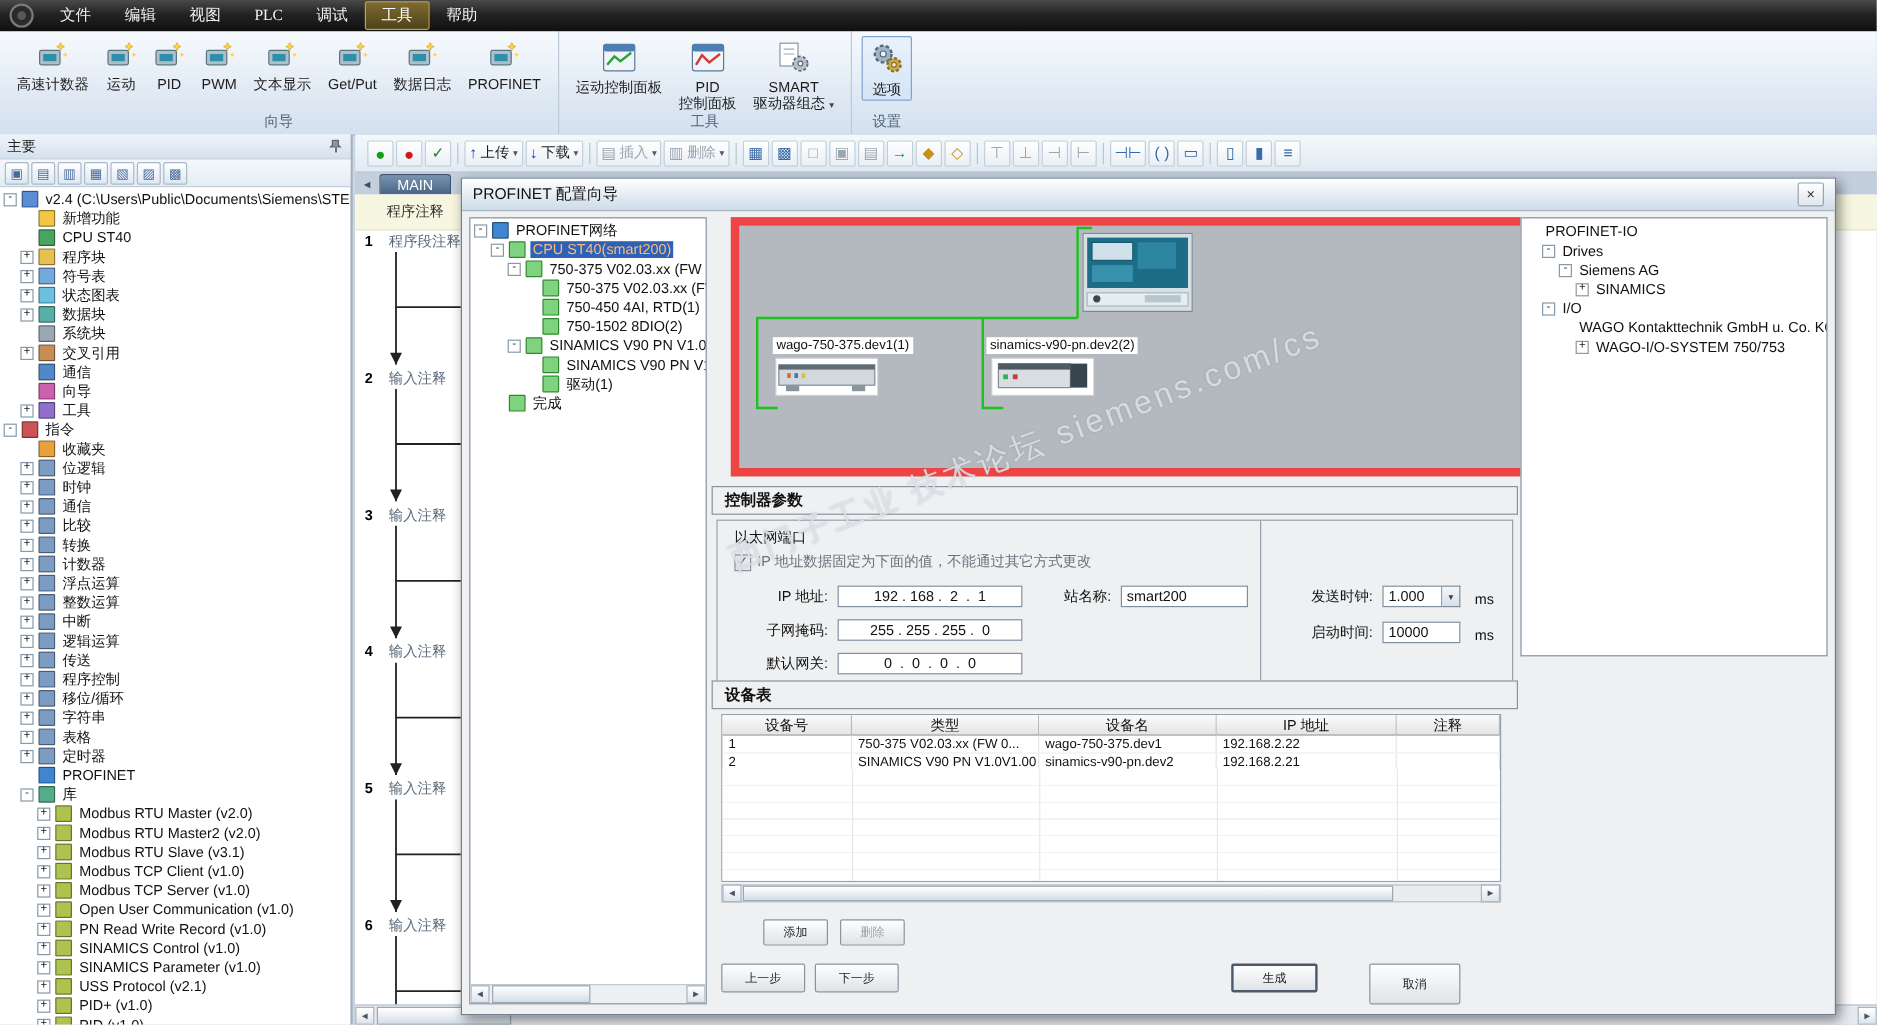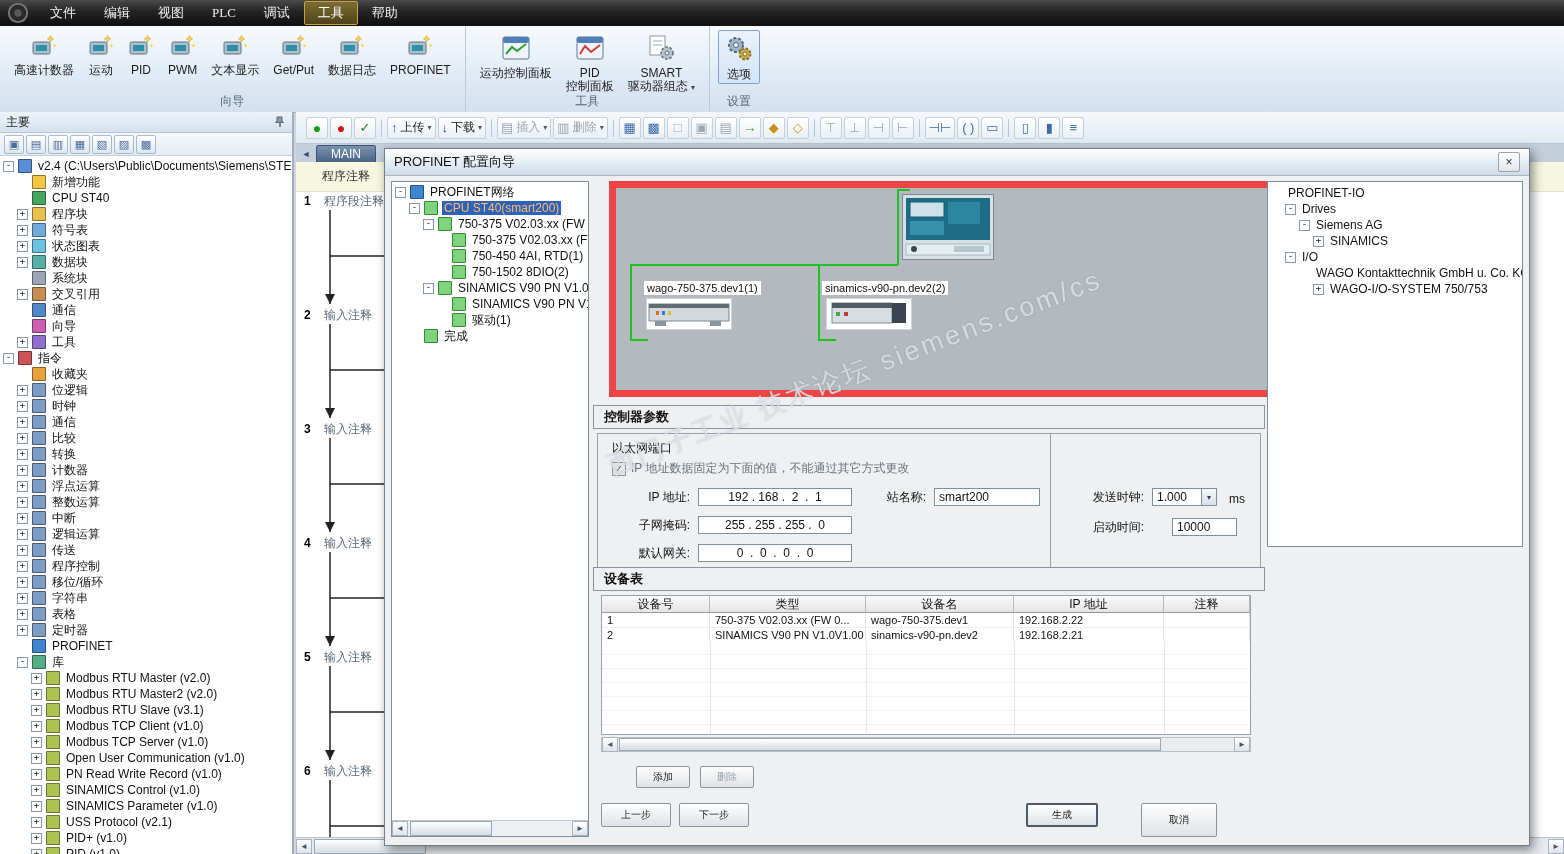--- a/index.html
+++ b/index.html
@@ -134,21 +134,21 @@
   .flabel.w52{width:52px;} .flabel.w90{width:90px;}
   .fbox{border:1px solid #7f8f9f;background:#fff;height:18px;display:flex;align-items:center;justify-content:center;
         font-size:12px;box-sizing:border-box;white-space:pre;}
   .ipbox{width:154px;} .stbox{width:106px;justify-content:flex-start;padding-left:4px;}
   .cbox{width:50px;justify-content:flex-start;padding-left:4px;}
   .nbox{width:65px;justify-content:flex-start;padding-left:4px;}
   .cbtn{width:15px;height:18px;border:1px solid #7f8f9f;border-left:none;background:linear-gradient(#f4f7fa,#d8e0e8);
         font-size:8px;display:flex;align-items:center;justify-content:center;color:#345;box-sizing:border-box;}
   .unit{margin-left:12px;}
   #row-ip{left:0;top:52px;} #row-subnet{left:0;top:80px;} #row-gw{left:0;top:108px;}
-  #row-station{left:276px;top:52px;} #row-clock{left:456px;top:52px;} #row-start{left:456px;top:82px;gap:20px;}
+  #row-station{left:276px;top:52px;} #row-clock{left:456px;top:52px;} #row-start{left:456px;top:82px;}
   .devtable{position:absolute;left:8px;top:414px;width:650px;height:140px;border:1px solid #98a2ac;background:#fff;
             box-sizing:border-box;overflow:hidden;}
   .dt-head{display:flex;height:17px;}
   .dt-hc{background:linear-gradient(#fbfbfb,#e4e4e4);border-right:1px solid #b8b8b8;border-bottom:1px solid #989898;
          display:flex;align-items:center;justify-content:center;font-size:12px;box-sizing:border-box;}
   .dt-row{display:flex;height:14px;border-bottom:1px solid #efefef;}
   .dt-c{border-right:1px solid #e4e4e4;padding-left:5px;display:flex;align-items:center;font-size:11px;
         white-space:nowrap;overflow:hidden;box-sizing:border-box;}
   .dt-c0{width:108px;} .dt-c1{width:156px;} .dt-c2{width:148px;} .dt-c3{width:150px;} .dt-c4{width:86px;}
   .dt-fill{position:absolute;left:0;right:0;top:45px;bottom:0;

